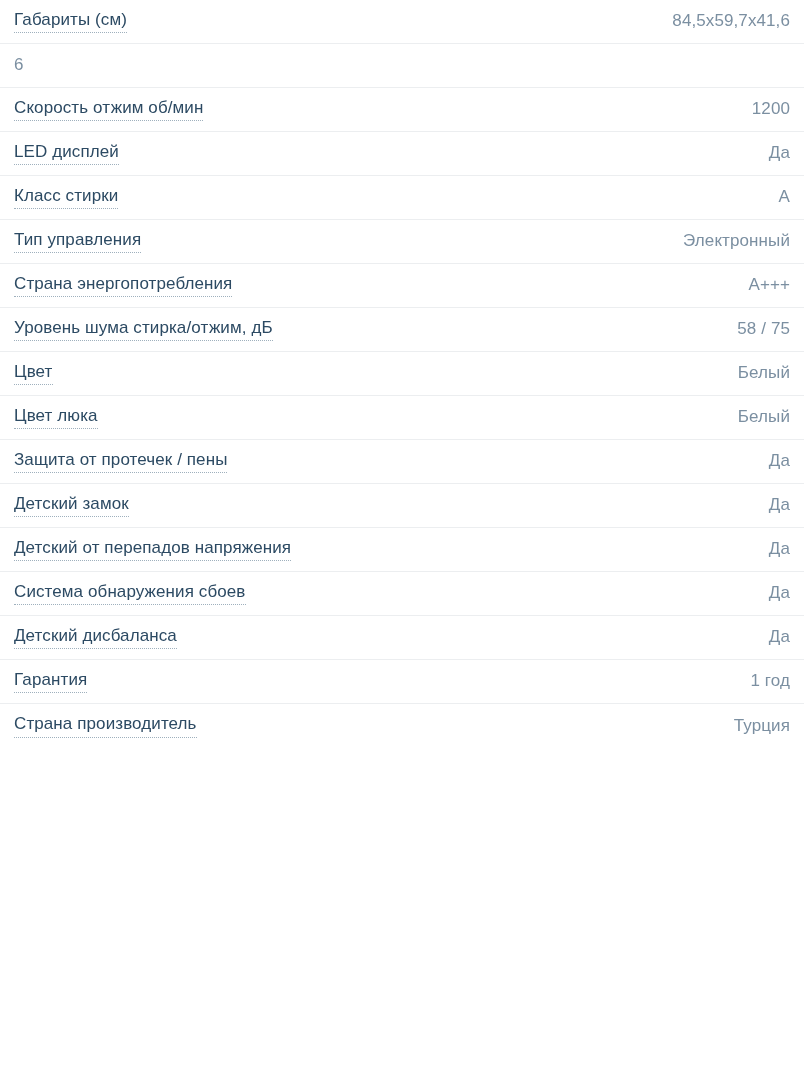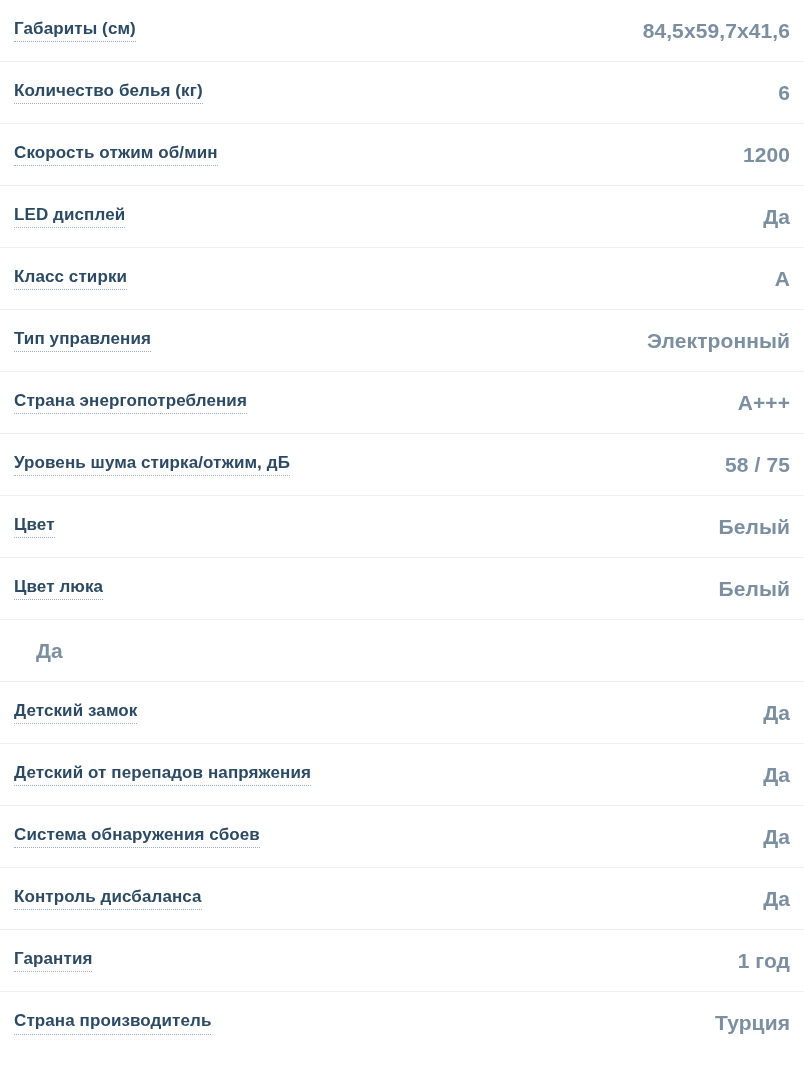--- a/index.html
+++ b/index.html
@@ -13,62 +13,59 @@
     -webkit-font-smoothing: antialiased;
   }
   .spec-table {
     width: 804px;
     border-collapse: collapse;
   }
   .spec-row {
     display: flex;
     align-items: center;
     justify-content: space-between;
-    height: 62px;
+    height: 44px;
     box-sizing: border-box;
     border-bottom: 1px solid #eceef0;
     padding: 0 14px 0 14px;
-    font-weight: bold;
   }
   .spec-row:last-child {
     border-bottom: none;
   }
   .spec-label {
     font-size: 17px;
     color: #2c4a63;
     letter-spacing: 0.1px;
     border-bottom: 1px dotted #9fb0bd;
     padding-bottom: 2px;
     line-height: 1.2;
     cursor: pointer;
     white-space: nowrap;
   }
   .spec-value {
-    font-size: 21px;
+    font-size: 17px;
     color: #7b8fa1;
     letter-spacing: 0.1px;
     text-align: center;
     white-space: nowrap;
     line-height: 1.2;
-    margin-left: 22px;
   }
 </style>
 </head>
 <body>
 
 <div class="spec-table">
 
   <div class="spec-row">
     <span class="spec-label">Габариты (см)</span>
     <span class="spec-value">84,5x59,7x41,6</span>
   </div>
 
 
   <div class="spec-row">
-    <span class="spec-label">Количество белья (кг)</span>
     <span class="spec-value">6</span>
   </div>
 
   <div class="spec-row">
     <span class="spec-label">Скорость отжим об/мин</span>
     <span class="spec-value">1200</span>
   </div>
 
   <div class="spec-row">
     <span class="spec-label">LED дисплей</span>
@@ -99,40 +96,41 @@
     <span class="spec-label">Цвет</span>
     <span class="spec-value">Белый</span>
   </div>
 
   <div class="spec-row">
     <span class="spec-label">Цвет люка</span>
     <span class="spec-value">Белый</span>
   </div>
 
   <div class="spec-row">
+    <span class="spec-label">Защита от протечек / пены</span>
     <span class="spec-value">Да</span>
   </div>
 
   <div class="spec-row">
     <span class="spec-label">Детский замок</span>
     <span class="spec-value">Да</span>
   </div>
 
   <div class="spec-row">
     <span class="spec-label">Детский от перепадов напряжения</span>
     <span class="spec-value">Да</span>
   </div>
 
   <div class="spec-row">
     <span class="spec-label">Система обнаружения сбоев</span>
     <span class="spec-value">Да</span>
   </div>
 
   <div class="spec-row">
-    <span class="spec-label">Контроль дисбаланса</span>
+    <span class="spec-label">Детский дисбаланса</span>
     <span class="spec-value">Да</span>
   </div>
 
   <div class="spec-row">
     <span class="spec-label">Гарантия</span>
     <span class="spec-value">1 год</span>
   </div>
 
   <div class="spec-row">
     <span class="spec-label">Страна производитель</span>

